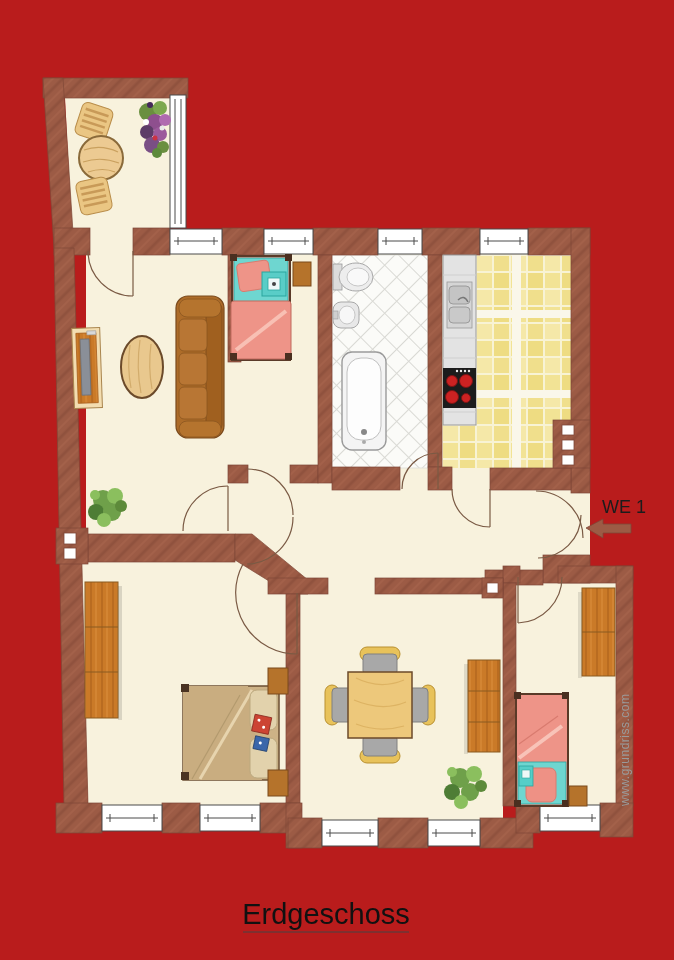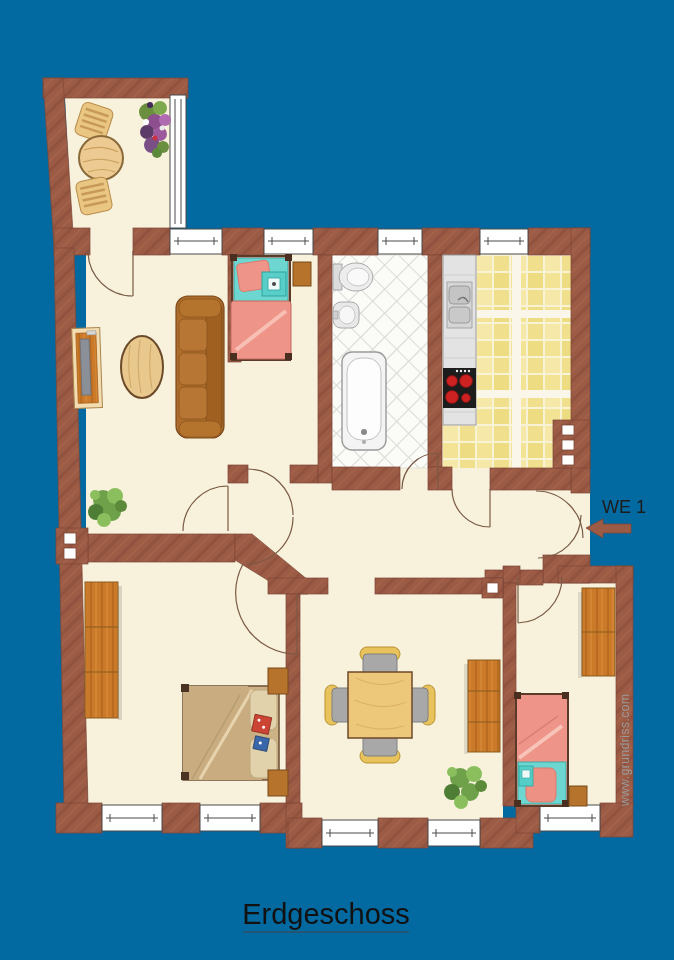--- a/index.html
+++ b/index.html
@@ -1,16 +1,16 @@
 <!DOCTYPE html>
 <html><head>
 <meta charset="utf-8">
 <style>
   html,body{margin:0;padding:0;background:#ffffff;}
-  .stage{position:relative;width:674px;height:960px;background:#0369a1;overflow:hidden;
+  .stage{position:relative;width:674px;height:960px;background:#b91c1c;overflow:hidden;
          font-family:"Liberation Sans",sans-serif;}
   svg{position:absolute;left:0;top:0;}
   text{font-family:"Liberation Sans",sans-serif;}
 </style>
 </head>
 <body>
 
 <div class="stage">
 <svg width="674" height="960" viewBox="0 0 674 960">
   <defs>

